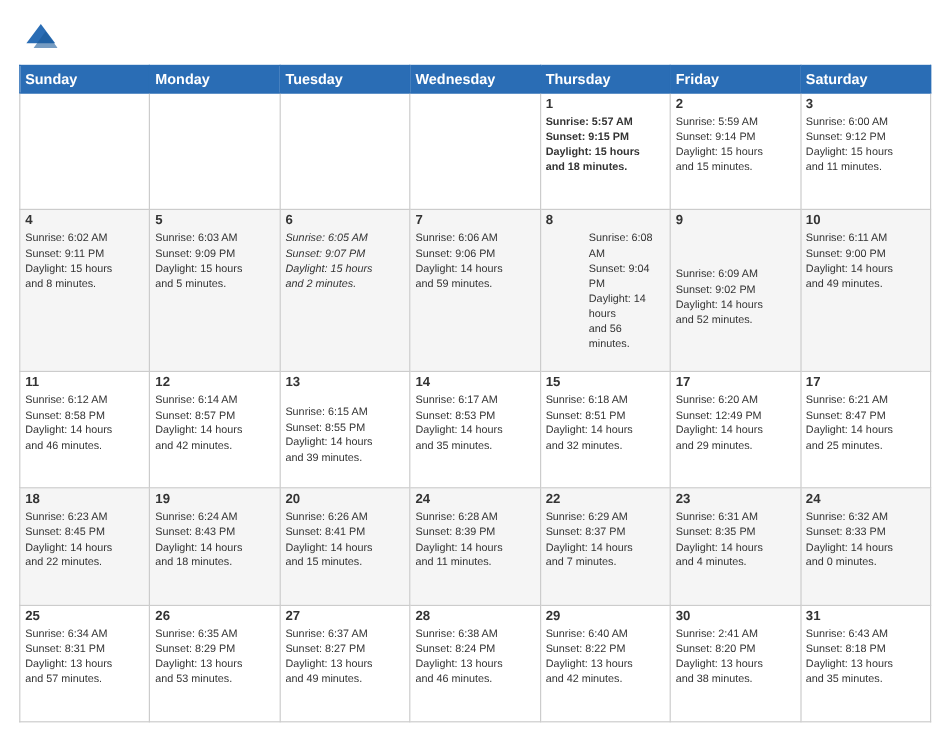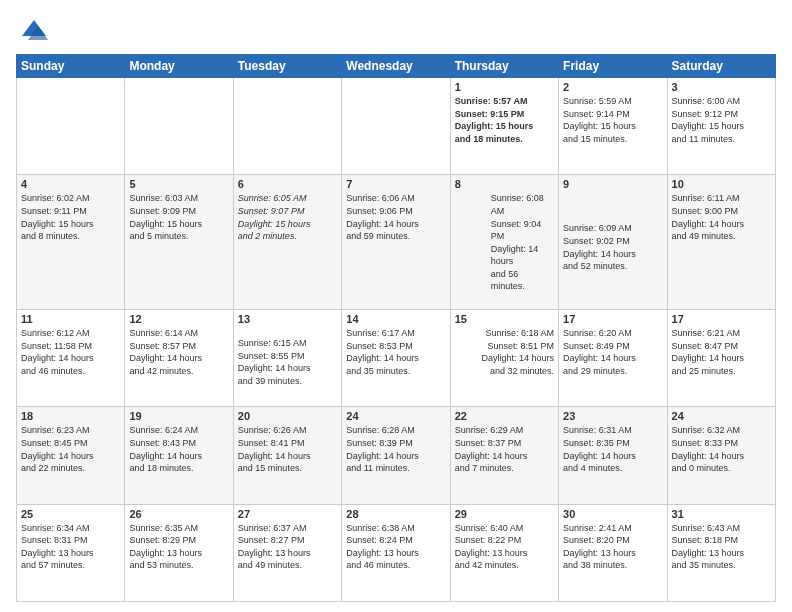--- a/index.html
+++ b/index.html
@@ -214,21 +214,21 @@
             <div class="day-info" style="white-space: pre-line;">Sunrise: 6:11 AM
 Sunset: 9:00 PM
 Daylight: 14 hours
 and 49 minutes.</div>
           </td>
         </tr>
         <tr class="stripe-odd">
           <td>
             <span class="day-num">11</span>
             <div class="day-info" style="white-space: pre-line;">Sunrise: 6:12 AM
-Sunset: 11:58 PM
+Sunset: 8:58 PM
 Daylight: 14 hours
 and 46 minutes.</div>
           </td>
           <td>
             <span class="day-num">12</span>
             <div class="day-info" style="white-space: pre-line;">Sunrise: 6:14 AM
 Sunset: 8:57 PM
 Daylight: 14 hours
 and 42 minutes.</div>
           </td>
@@ -241,29 +241,29 @@
           </td>
           <td>
             <span class="day-num">14</span>
             <div class="day-info" style="white-space: pre-line;">Sunrise: 6:17 AM
 Sunset: 8:53 PM
 Daylight: 14 hours
 and 35 minutes.</div>
           </td>
           <td>
             <span class="day-num">15</span>
-            <div class="day-info" style="white-space: pre-line; text-align: right;">Sunrise: 6:18 AM
+            <div class="day-info" style="white-space: pre-line;">Sunrise: 6:18 AM
 Sunset: 8:51 PM
 Daylight: 14 hours
 and 32 minutes.</div>
           </td>
           <td>
             <span class="day-num">17</span>
             <div class="day-info" style="white-space: pre-line;">Sunrise: 6:20 AM
-Sunset: 8:49 PM
+Sunset: 12:49 PM
 Daylight: 14 hours
 and 29 minutes.</div>
           </td>
           <td>
             <span class="day-num">17</span>
             <div class="day-info" style="white-space: pre-line;">Sunrise: 6:21 AM
 Sunset: 8:47 PM
 Daylight: 14 hours
 and 25 minutes.</div>
           </td>

